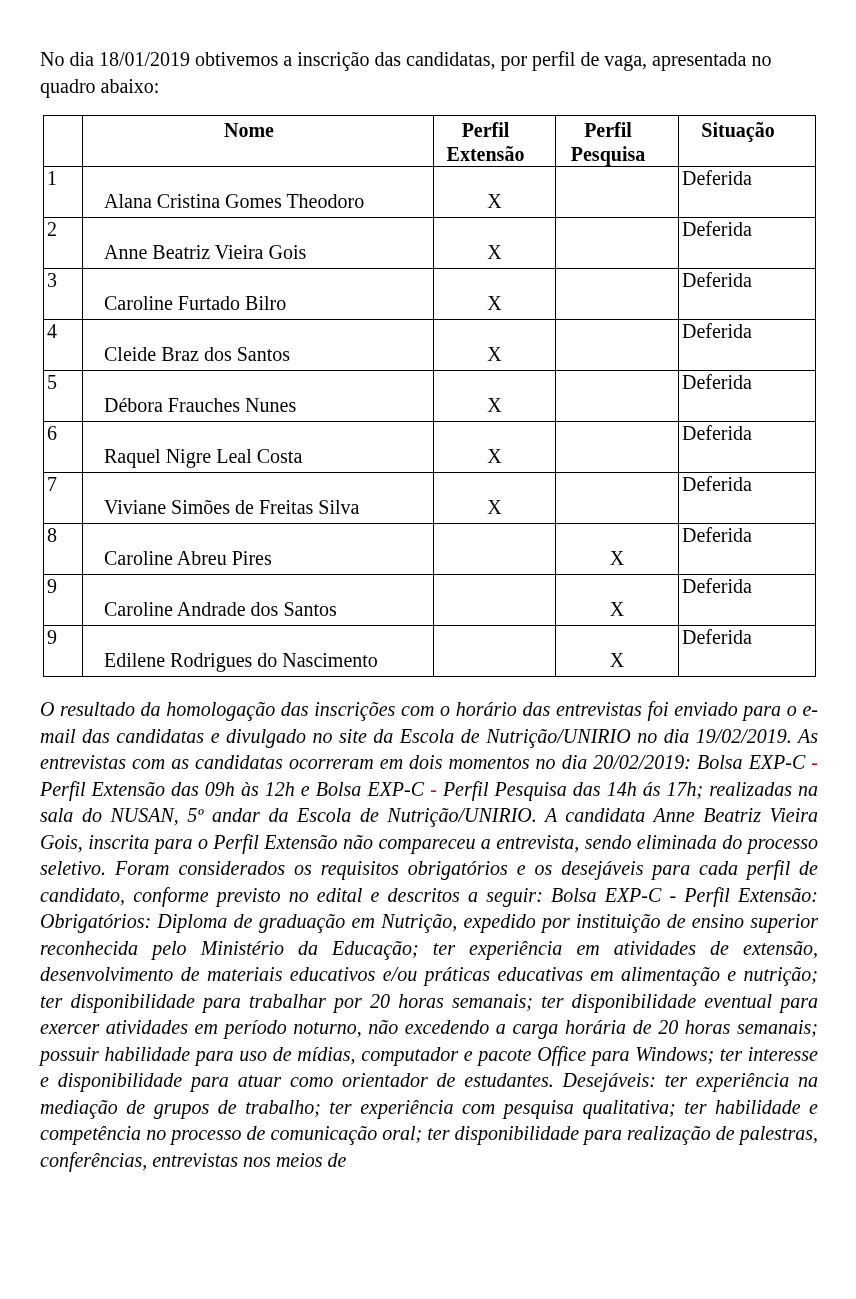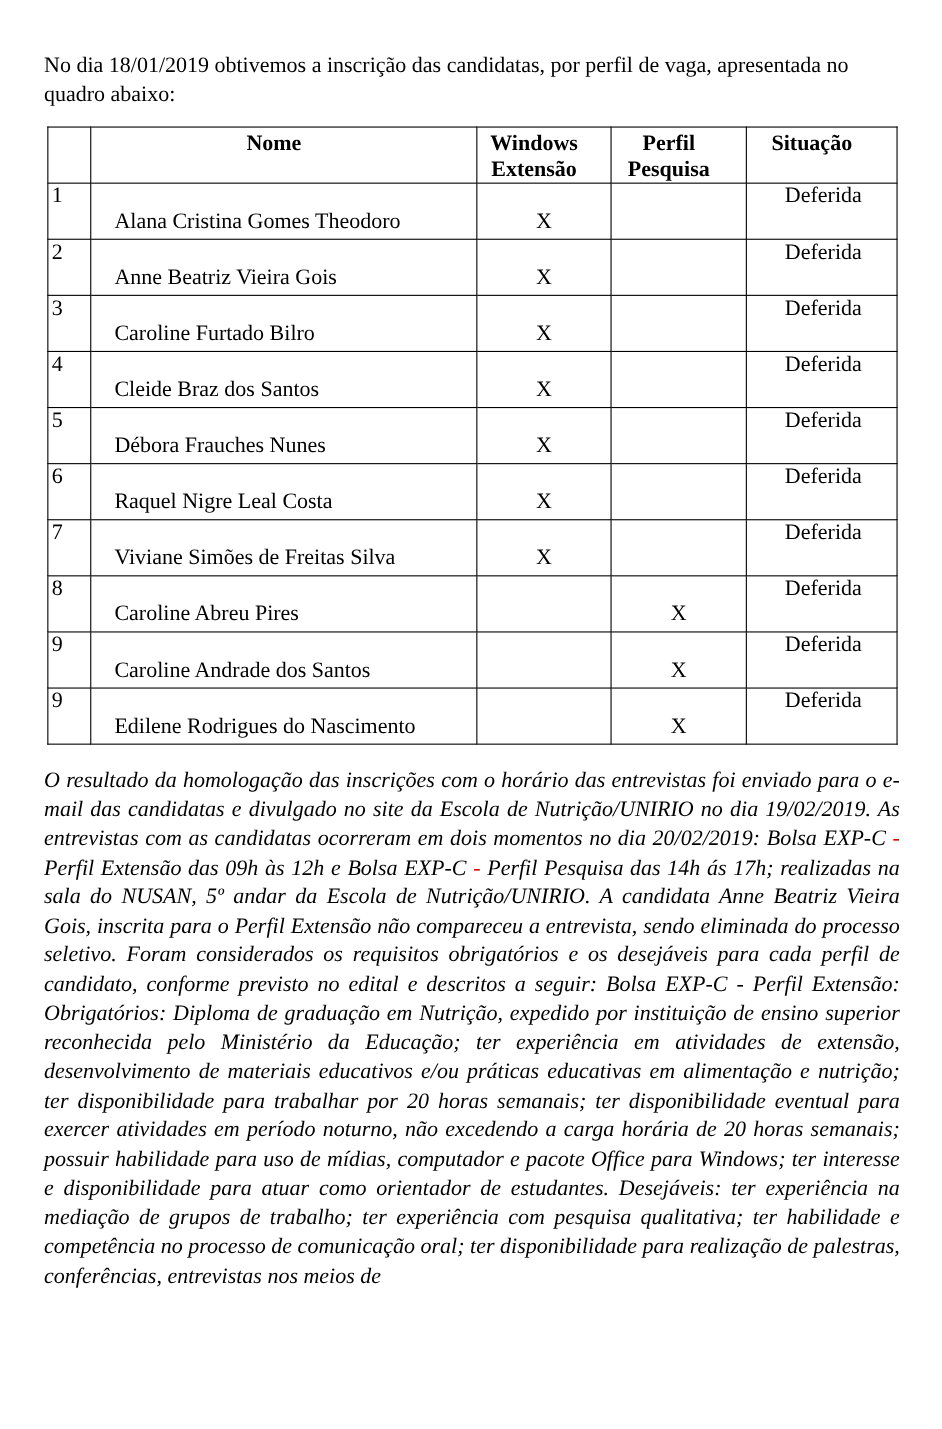--- a/index.html
+++ b/index.html
@@ -61,21 +61,21 @@
     white-space: nowrap;
   }
   td.mark {
     vertical-align: bottom;
     text-align: center;
     padding: 0 0 4px 0;
     line-height: 23px;
   }
   td.sit {
     vertical-align: top;
-    text-align: center;
+    text-align: left;
     padding: 0 0 0 3px;
     line-height: 23px;
   }
   .main-par {
     margin: 19px 0 0 0;
     line-height: 26.5px;
     text-align: justify;
     font-style: italic;
   }
   .red {
@@ -94,21 +94,21 @@
       <col style="width:39px">
       <col style="width:351px">
       <col style="width:122px">
       <col style="width:123px">
       <col style="width:137px">
     </colgroup>
     <thead>
       <tr>
         <th></th>
         <th>Nome</th>
-        <th>Windows Extensão</th>
+        <th>Perfil Extensão</th>
         <th>Perfil Pesquisa</th>
         <th>Situação</th>
       </tr>
     </thead>
     <tbody>
         <tr class="data-row">
           <td class="num">1</td>
           <td class="nome">Alana Cristina Gomes Theodoro</td>
           <td class="mark">X</td>
           <td class="mark"></td>

